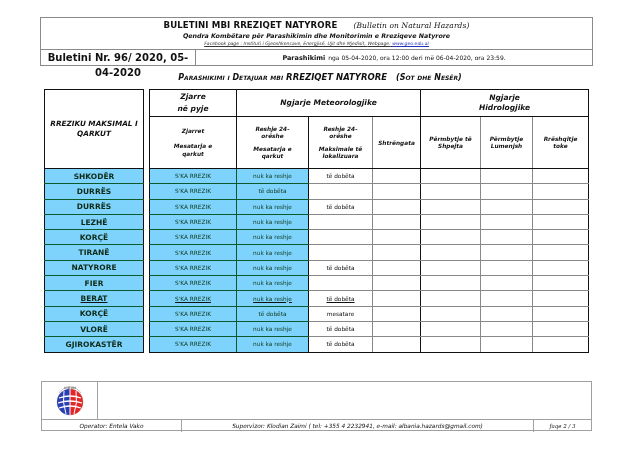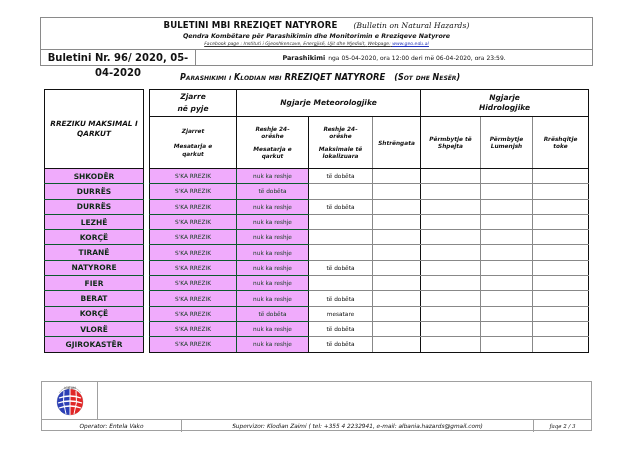--- a/index.html
+++ b/index.html
@@ -21,21 +21,21 @@
   .sect-title { position:absolute; left:0; top:72px; width:640px; text-align:center; font-size:8.5px; font-weight:bold; font-style:italic; }
   .sect-title .sc { font-variant:small-caps; font-size:8px; }
 
   
   .tbl { position:absolute; left:44px; top:89px; }
   table.main { border-collapse:collapse; table-layout:fixed; }
   table.main td { padding:0; text-align:center; vertical-align:middle; box-sizing:border-box; }
   .th { font-style:italic; font-weight:bold; }
   .b2 { border:1.5px solid #111; }
   .thin { border:1px solid #888; }
-  .g { background:#f0abfc; }
+  .g { background:#7dd3fc; }
   .qname { font-weight:bold; font-size:7.5px; color:#0e2a16; border-left:1.5px solid #111; border-right:1.5px solid #111; border-bottom:1px solid #0c5a2c; }
   .fire { font-size:5.8px; color:#0f3a1c; border-bottom:1px solid #0c5a2c; border-right:1px solid #0c5a2c; border-left:1.5px solid #111; }
   .rain { font-size:5.8px; color:#0f3a1c; border-bottom:1px solid #0c5a2c; border-right:1.5px solid #111; }
   .cell { font-size:5.8px; border:1px solid #888; background:#fff; }
   .gap { border:none; width:5px; }
 
   
   .ftr { position:absolute; left:41px; top:381px; width:551px; height:50px; border:1px solid #a0a0a0; box-sizing:border-box; }
   .ftr-top { display:flex; height:37px; border-bottom:1px solid #a0a0a0; }
   .ftr-logo { width:55px; border-right:1px solid #a0a0a0; display:flex; align-items:center; justify-content:center; }
@@ -62,21 +62,21 @@
   </div>
   <div class="hdr-bot">
     <div class="nr">Buletini Nr. 96/ 2020, 05-04-2020</div>
     <div class="fc">
       <b>Parashikimi</b><span>nga 05-04-2020, ora 12:00 deri më 06-04-2020, ora 23:59.</span>
     </div>
   </div>
 </div>
 
 <div class="sect-title">
-  <span class="sc">Parashikimi i Klodian mbi</span>
+  <span class="sc">Parashikimi i Detajuar mbi</span>
   <span>RREZIQET NATYRORE</span>
   &nbsp;&nbsp;<span class="sc">(Sot dhe Nesër)</span>
 </div>
 
 <div class="tbl">
 <table class="main" id="maintbl">
   <colgroup>
     <col style="width:99px">
         <col style="width:6px">
         <col style="width:87px">
@@ -202,21 +202,21 @@
           <td class="qname g">FIER</td>
           <td class="gap" style="border-left: 1.5px solid rgb(17, 17, 17); border-bottom: none;"></td>
           <td class="fire g">S'KA RREZIK</td>
           <td class="rain g">nuk ka reshje</td>
           <td class="cell"></td>
           <td class="cell" style="border-right: 1.5px solid rgb(17, 17, 17);"></td>
           <td class="cell"></td>
           <td class="cell"></td>
           <td class="cell" style="border-right: 1.5px solid rgb(17, 17, 17);"></td>
         </tr>
-        <tr style="height: 15.3px;">
+        <tr style="height: 15.3px; text-decoration: underline;">
           <td class="qname g">BERAT</td>
           <td class="gap" style="border-left: 1.5px solid rgb(17, 17, 17); border-bottom: none;"></td>
           <td class="fire g">S'KA RREZIK</td>
           <td class="rain g">nuk ka reshje</td>
           <td class="cell">të dobëta</td>
           <td class="cell" style="border-right: 1.5px solid rgb(17, 17, 17);"></td>
           <td class="cell"></td>
           <td class="cell"></td>
           <td class="cell" style="border-right: 1.5px solid rgb(17, 17, 17);"></td>
         </tr>

